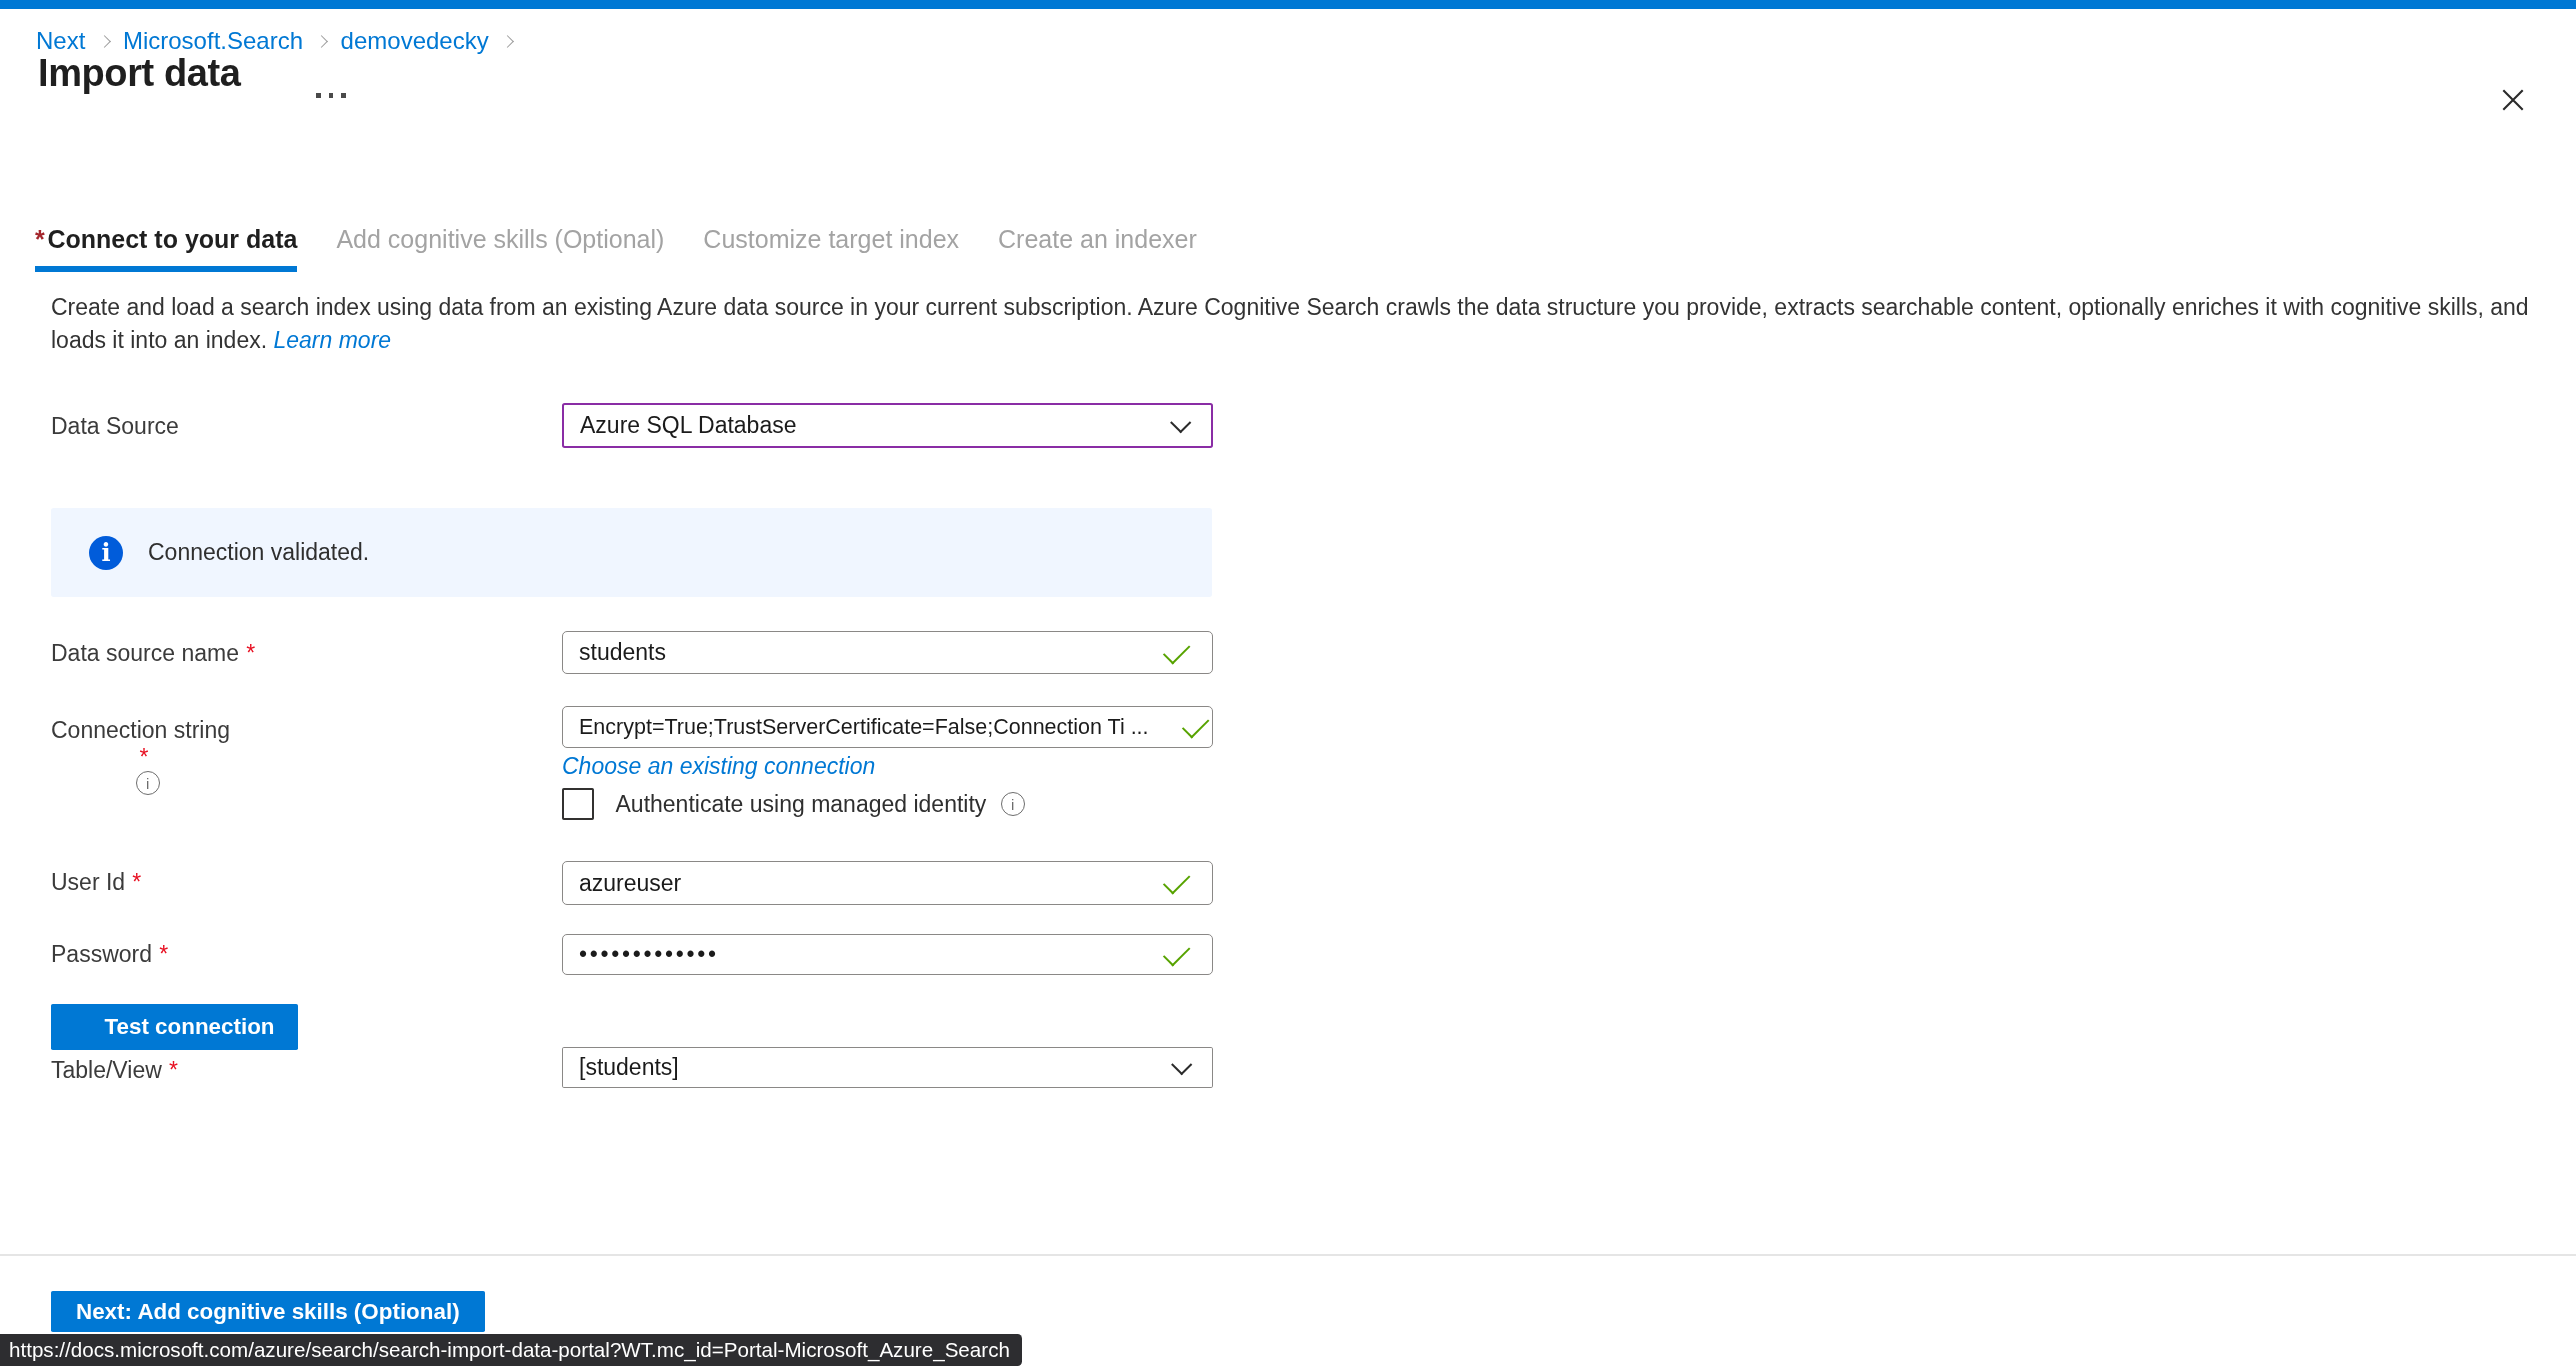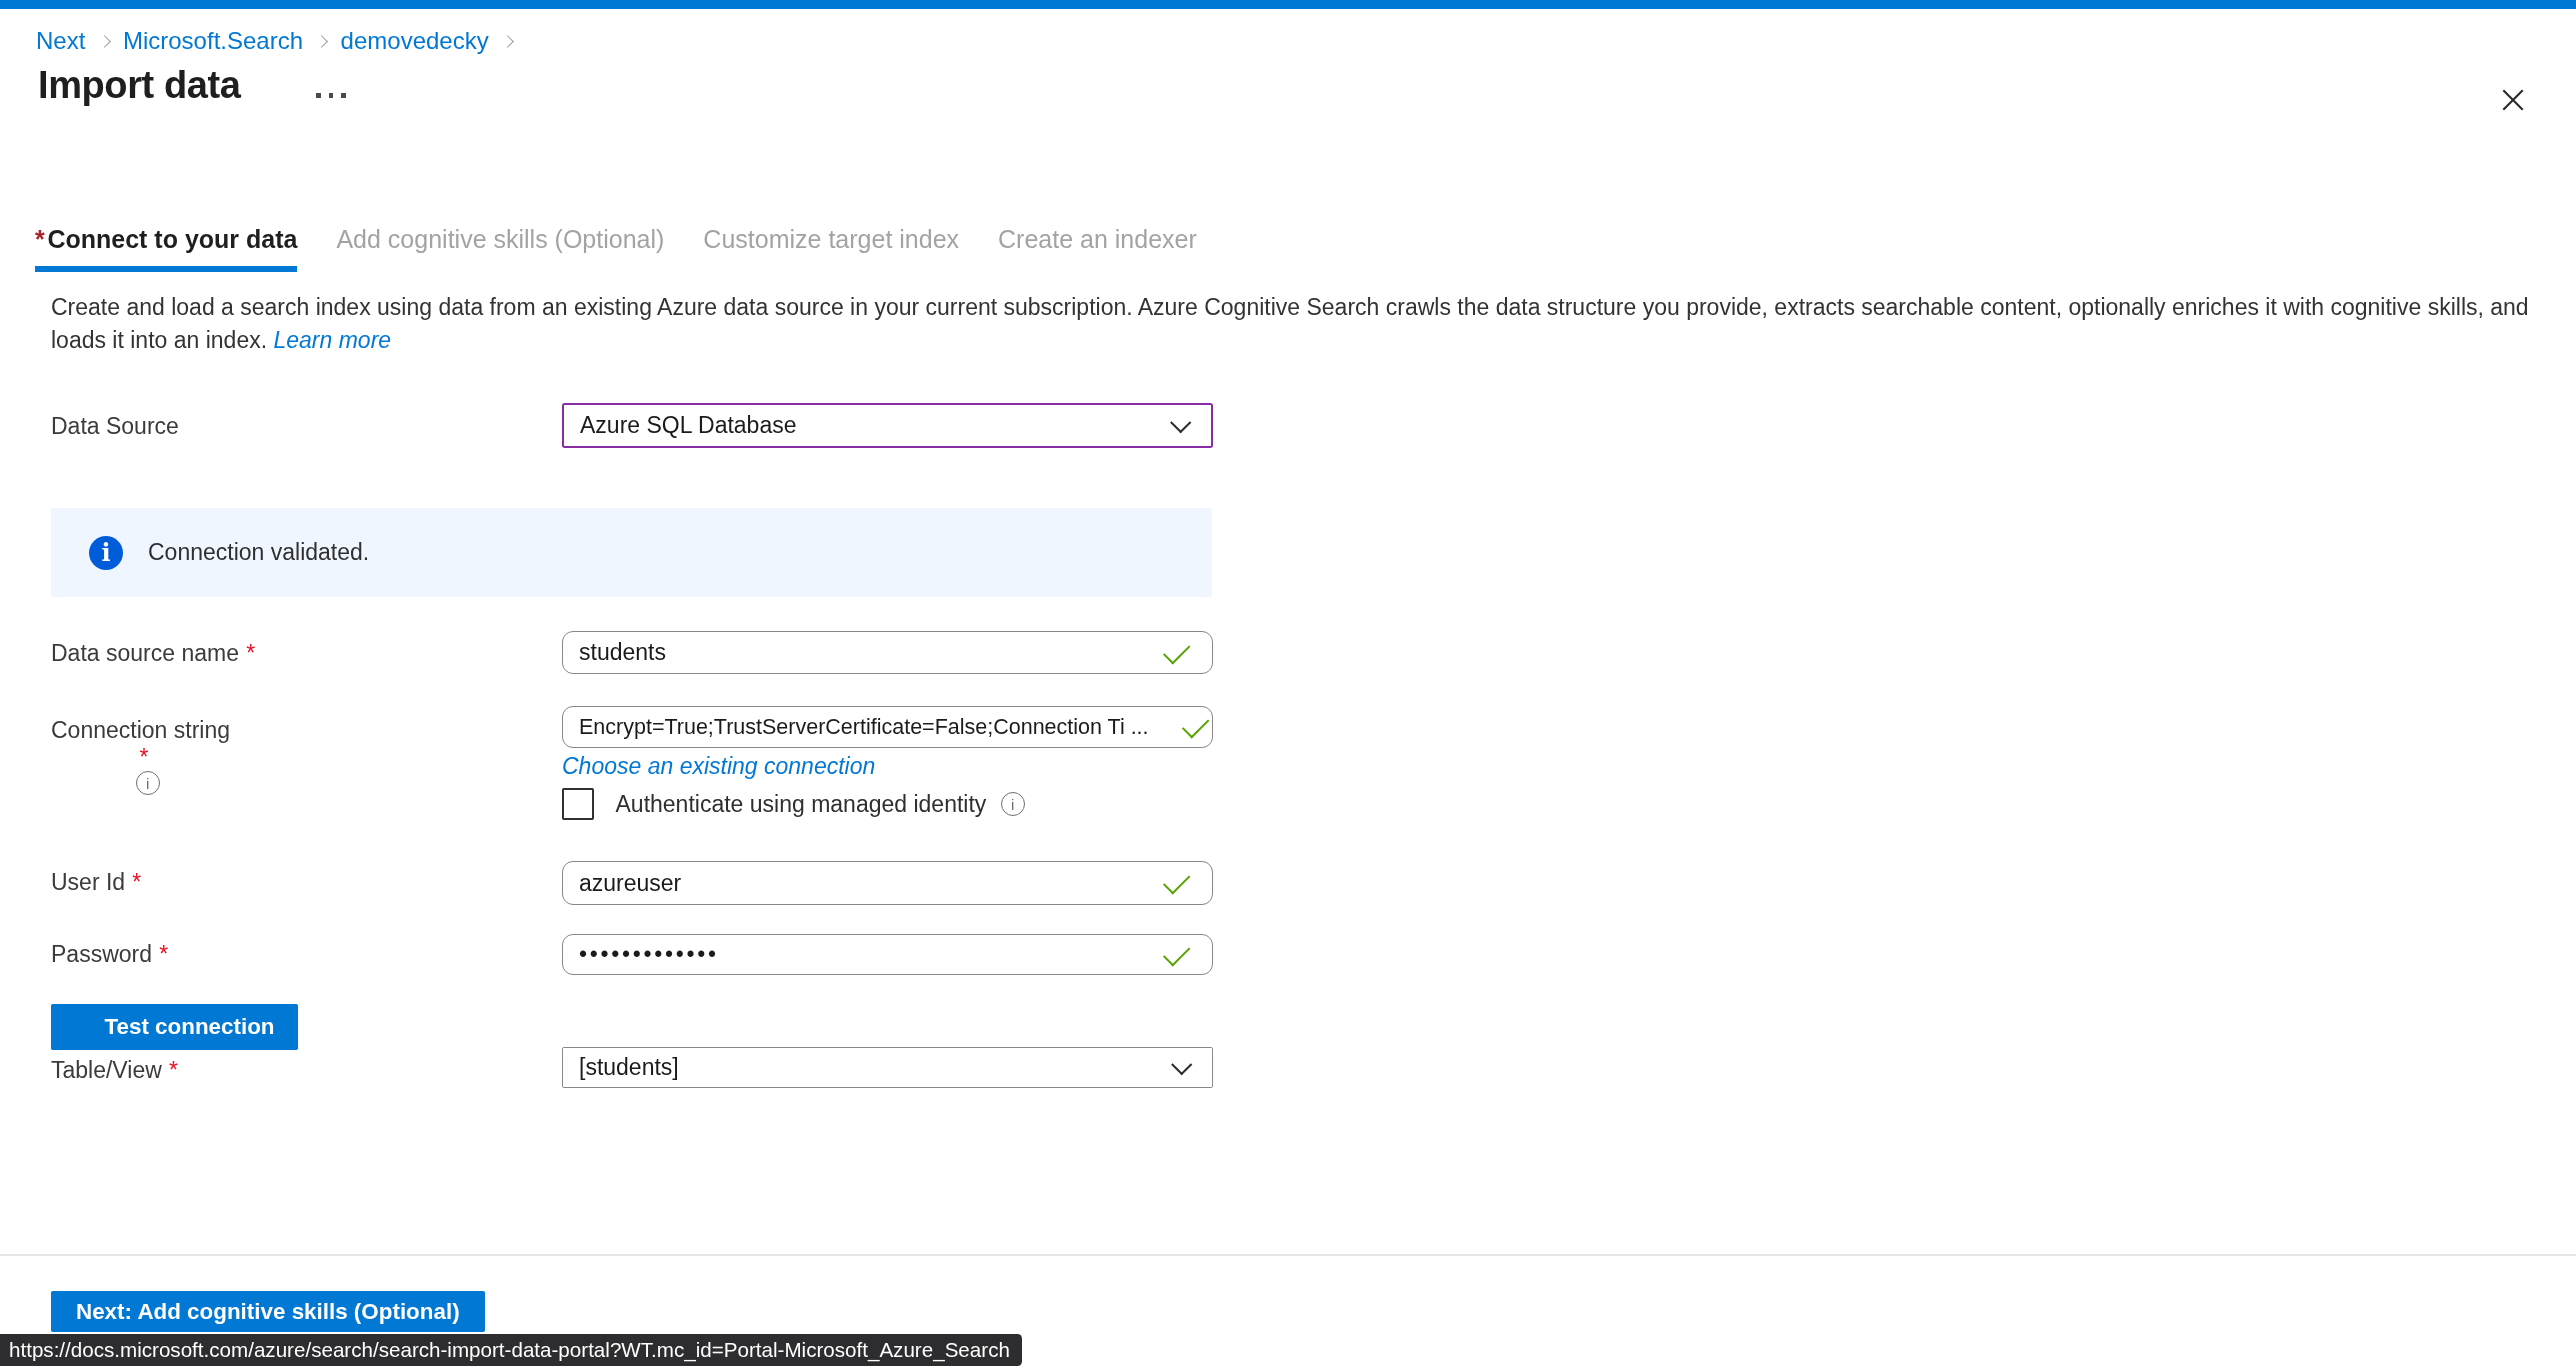--- a/index.html
+++ b/index.html
@@ -9,40 +9,40 @@
   }
   
   .topbar{position:absolute;left:0;top:0;width:100%;height:9px;background:#0078d4;}
 
   
   .breadcrumb{position:absolute;left:36px;top:27px;font-size:24px;display:flex;align-items:center;}
   .breadcrumb a{color:#0078d4;text-decoration:none;cursor:pointer;}
   .bc-sep{display:inline-block;width:8px;height:8px;border-top:1.8px solid #9b9b9b;border-right:1.8px solid #9b9b9b;transform:rotate(45deg);margin:0 14.3px;}
 
   
-  .page-title{position:absolute;left:38px;top:64px;margin:0;font-size:38px;font-weight:700;color:#1f1f1f;letter-spacing:-0.4px;}
+  .page-title{position:absolute;left:38px;top:52px;margin:0;font-size:38px;font-weight:700;color:#1f1f1f;letter-spacing:-0.4px;}
   .more-btn{position:absolute;left:311px;top:88px;background:none;border:none;cursor:pointer;display:flex;gap:8px;padding:5.4px;}
   .mdot{width:4.5px;height:4.5px;background:#4a4a4a;display:inline-block;}
   .close-btn{position:absolute;left:2496px;top:84px;width:34px;height:34px;background:none;border:none;cursor:pointer;padding:0;}
 
   
   .tabs{position:absolute;left:35px;top:225px;display:flex;gap:39px;align-items:center;}
   .tab{font-size:25px;color:#a3a3a3;padding-bottom:11.6px;border-bottom:6.3px solid transparent;cursor:pointer;white-space:nowrap;}
   .tab.active{color:#1f1f1f;font-weight:700;border-bottom-color:#0078d4;}
   .tab .req{color:#a4262c;font-weight:700;margin-right:2.7px;}
 
   
   .intro{position:absolute;left:51px;top:291px;width:2479px;margin:0;font-size:23px;line-height:33px;color:#333;}
   .link{color:#0078d4;text-decoration:none;cursor:pointer;font-style:italic;}
 
   
   .flabel{position:absolute;left:51px;font-size:23px;color:#3b3b3b;display:flex;align-items:center;}
   .req-red{color:#e81123;margin-left:7.2px;font-size:23px;}
   .fieldbox{position:absolute;left:562px;width:651px;box-sizing:border-box;background:#fff;display:flex;align-items:center;padding:0 16px;font-size:23px;color:#1b1b1b;}
-  .inputbox{border:1.8px solid #8a8886;border-radius:11px;}
+  .inputbox{border:1.8px solid #8a8886;border-radius:5px;}
   .selectbox{border:1.8px solid #8a8886;border-radius:1.8px;cursor:pointer;}
   .selectbox.dirty{border:2.7px solid #8a2da5;border-radius:2.7px;}
   .val{white-space:nowrap;overflow:hidden;}
   .chev{position:absolute;right:23px;top:50%;width:13.4px;height:13.4px;border-right:2.2px solid #2b2b2b;border-bottom:2.2px solid #2b2b2b;transform:translateY(-70%) rotate(45deg);}
   .check{position:absolute;right:23px;top:50%;width:23px;height:11.6px;border-left:2.7px solid #57a300;border-bottom:2.7px solid #57a300;transform:translateY(-68%) rotate(-45deg);}
   .check.edge{right:3.6px;}
 
   
   .banner{position:absolute;left:51px;top:508px;width:1161px;height:89px;background:#f0f6ff;border-radius:2.7px;display:flex;align-items:center;}
   .info-filled{width:34px;height:34px;border-radius:50%;background:#015cda;color:#fff;font-size:24px;font-weight:700;display:flex;align-items:center;justify-content:center;margin-left:38px;flex:none;font-family:"DejaVu Serif",serif;}

